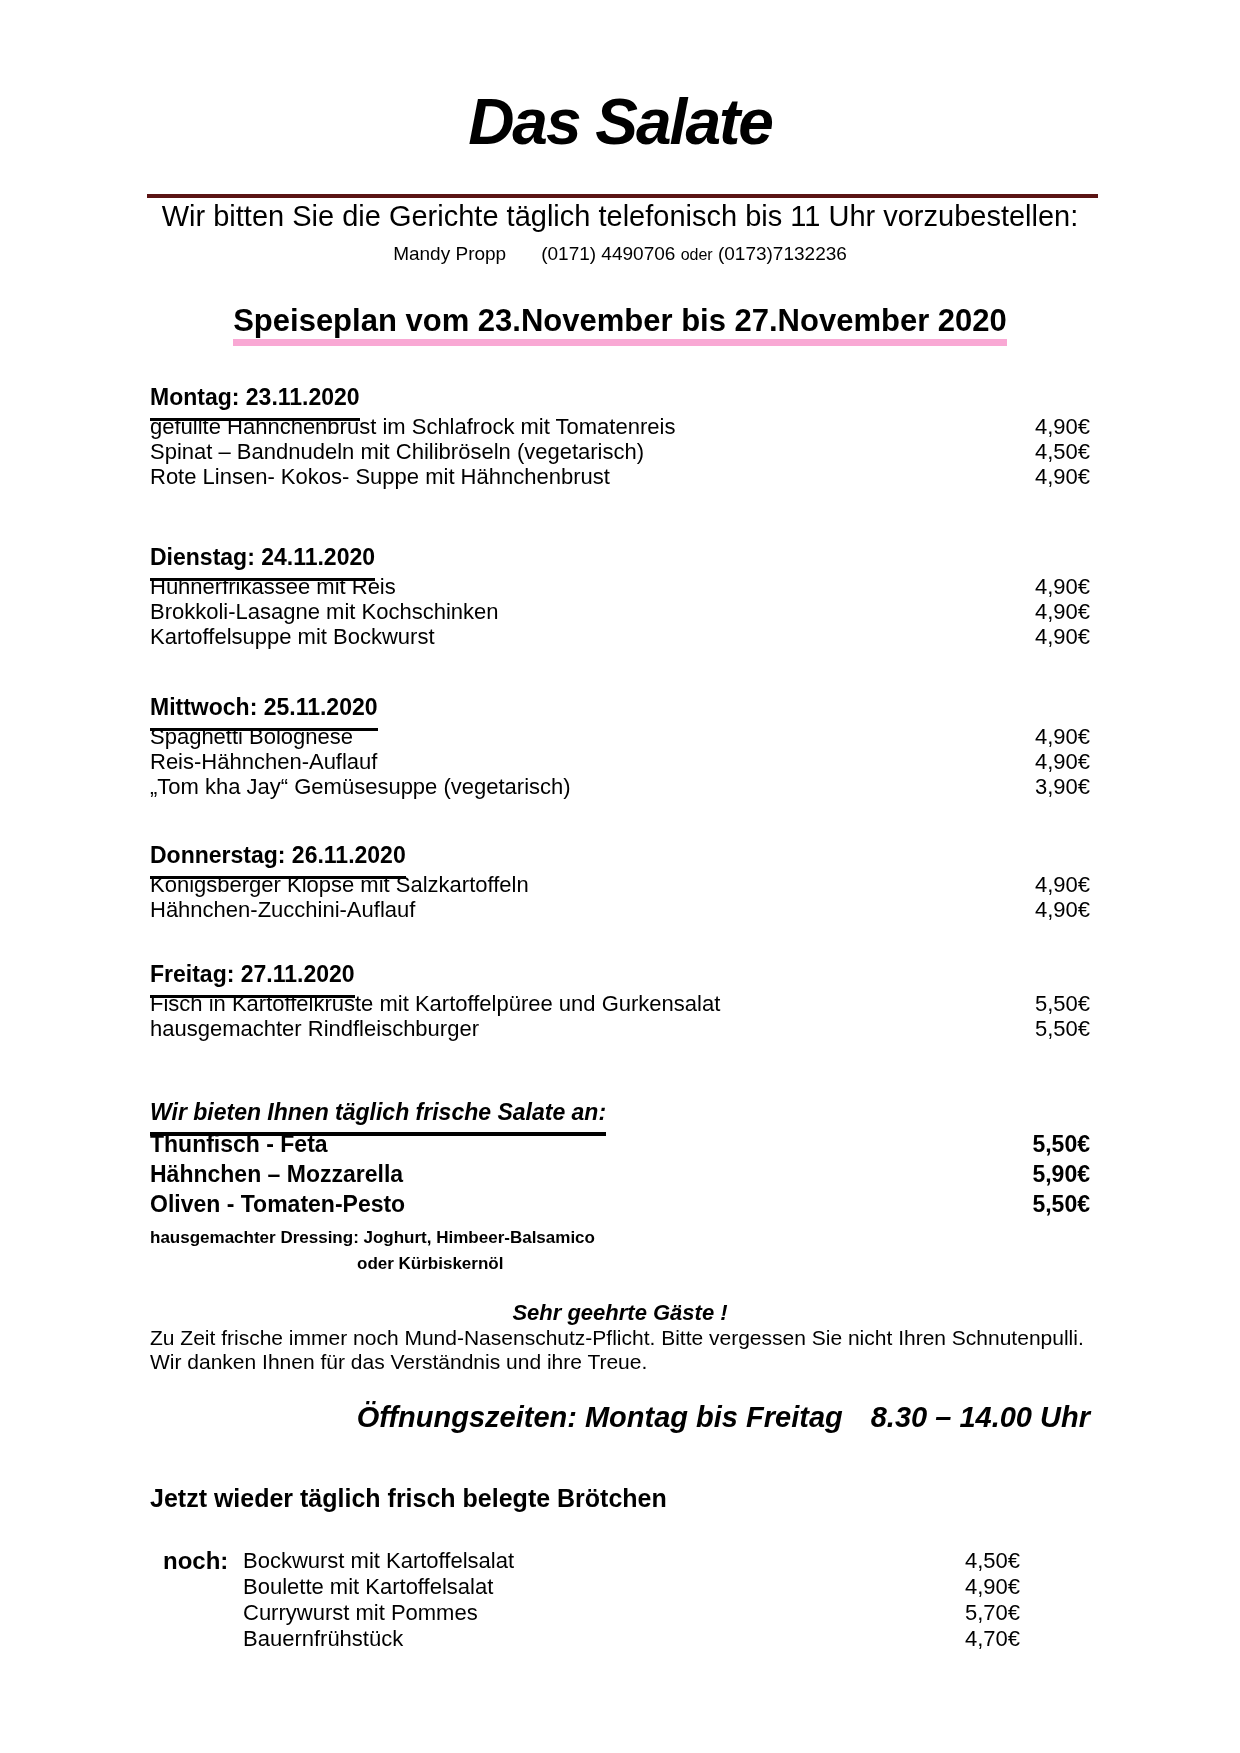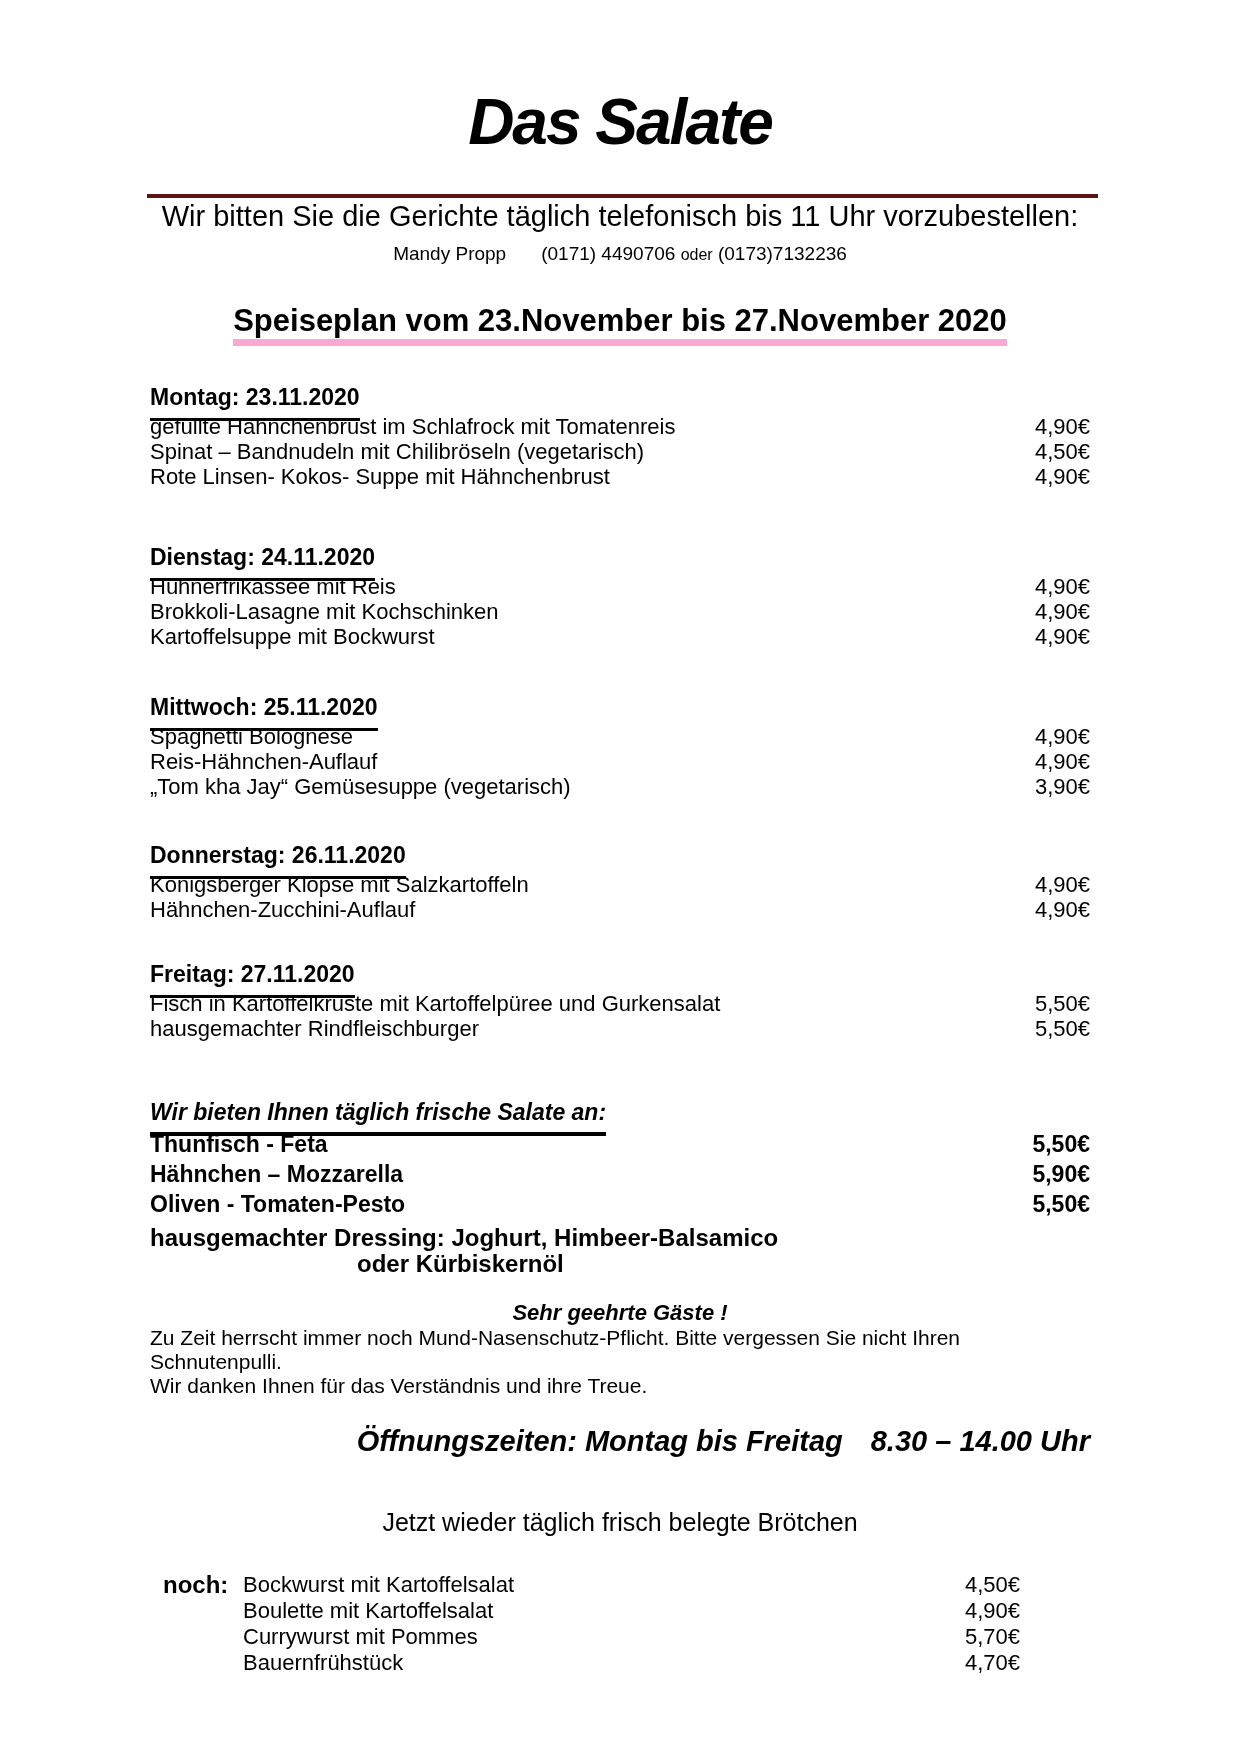--- a/index.html
+++ b/index.html
@@ -31,30 +31,30 @@
   .day.m0 { margin-bottom: 53px; }
   .day.m1 { margin-bottom: 43px; }
   .day.m2 { margin-bottom: 41px; }
   .day.m3 { margin-bottom: 37px; }
   .day.m4 { margin-bottom: 56px; }
 
   .salads-heading { font-size: 23px; line-height: 30px; font-weight: bold; font-style: italic; margin-bottom: 2px; }
   .salads-heading span { border-bottom: 4px solid #000; padding-bottom: 7px; }
   .salads .row { font-weight: bold; font-size: 23px; line-height: 30px; }
 
-  .dressing { margin-top: 6px; font-weight: bold; font-size: 24px; line-height: 26px; }
+  .dressing { margin-top: 6px; font-weight: bold; font-size: 17px; line-height: 26px; }
   .dressing-line2 { margin-left: 207px; }
 
   .notice-title { margin-top: 23px; text-align: center; font-size: 22px; line-height: 26px; font-weight: bold; font-style: italic; }
   .notice-line { font-size: 21px; line-height: 24px; }
 
   .hours { margin-top: 26px; text-align: right; font-size: 29px; line-height: 34px; font-weight: bold; font-style: italic; }
   .hours .part2 { margin-left: 28px; }
 
-  .broetchen { margin-top: 49px; text-align: center; font-size: 25px; line-height: 30px; font-weight: normal; }
+  .broetchen { margin-top: 49px; text-align: left; font-size: 25px; line-height: 30px; font-weight: bold; }
 
   .extras { margin-top: 35px; margin-left: 13px; display: flex; align-items: flex-start; }
   .extras-label { font-size: 24px; line-height: 26px; font-weight: bold; width: 80px; flex: 0 0 80px; }
   .extras-list { width: 777px; }
   .extras-list .row { font-size: 22px; line-height: 26px; }
 </style>
 </head>
 <body>
 
 <div class="page">
@@ -167,21 +167,21 @@
     </div>
   </div>
 
   <div class="dressing">
     <div>hausgemachter Dressing: Joghurt, Himbeer-Balsamico</div>
     <div class="dressing-line2">oder  Kürbiskernöl</div>
   </div>
 
   <div class="notice">
     <div class="notice-title">Sehr geehrte Gäste !</div>
-    <div class="notice-line">Zu Zeit herrscht immer noch Mund-Nasenschutz-Pflicht. Bitte vergessen Sie nicht Ihren Schnutenpulli.</div>
+    <div class="notice-line">Zu Zeit frische immer noch Mund-Nasenschutz-Pflicht. Bitte vergessen Sie nicht Ihren Schnutenpulli.</div>
     <div class="notice-line">Wir danken Ihnen für das Verständnis und ihre Treue.</div>
   </div>
 
   <div class="hours">
     <span>Öffnungszeiten: Montag bis Freitag</span><span class="part2">8.30 – 14.00 Uhr</span>
   </div>
 
   <div class="broetchen">Jetzt wieder täglich frisch belegte Brötchen</div>
 
   <div class="extras">

